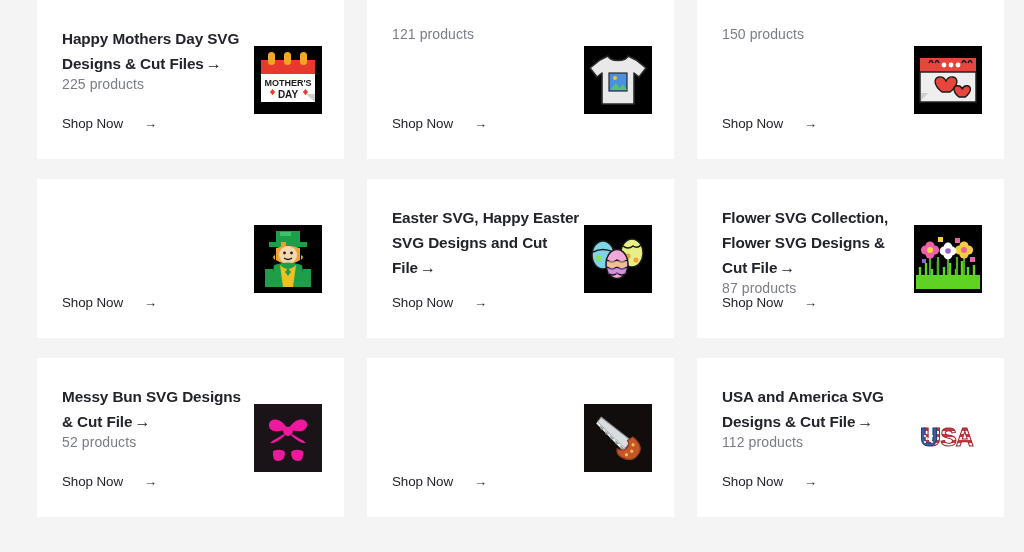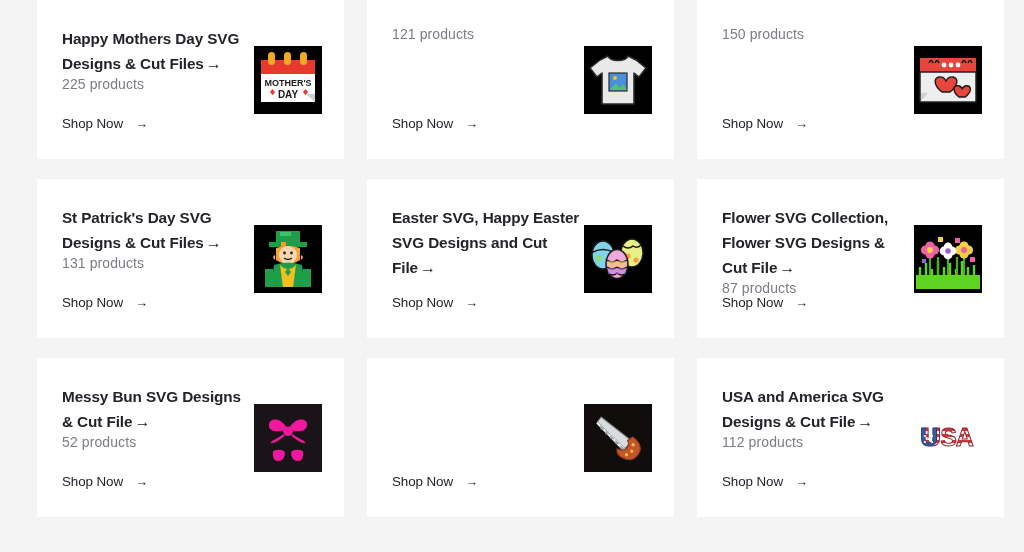--- a/index.html
+++ b/index.html
@@ -58,21 +58,21 @@
     margin-top: 0;
     letter-spacing: 0.1px;
   }
 
   .shop-now {
     position: absolute;
     left: 25px;
     bottom: 28px;
     display: flex;
     align-items: center;
-    gap: 12px;
+    gap: 21px;
     font-size: 13.4px;
     color: #22242a;
     letter-spacing: -0.1px;
     cursor: pointer;
   }
   .shop-now .shop-arrow {
     font-size: 13px;
     color: #22242a;
     line-height: 1;
   }
@@ -162,24 +162,20 @@
         <path d="M48 17 q2 -5 4 0" stroke="#1a1a1a" stroke-width="1.6" fill="none"></path>
         <path d="M54 17 q2 -5 4 0" stroke="#1a1a1a" stroke-width="1.6" fill="none"></path>
         <path d="M28 46 C20 40 19 32 25 31 C29 30.4 31 33 32 35 C33 33 35 30.4 39 31 C45 32 44 40 36 46 Z" fill="#e8453c" stroke="#1a1a1a" stroke-width="1.4"></path>
         <path d="M45 51 C39 46.5 38.5 40.5 43 39.8 C46 39.3 47.5 41.3 48.2 42.8 C49 41.3 50.5 39.3 53.5 39.8 C58 40.5 57.3 46.5 51.3 51 Z" fill="#e8453c" stroke="#1a1a1a" stroke-width="1.4"></path>
         <path d="M7 47 L14 47 L7 55 Z" fill="#cfcfcf"></path>
       </svg>
     </div>
   </div>
 
   <div class="collection-card">
-    <div class="card-text">
-      <div class="card-title"><span>St Patrick's Day SVG Designs &amp; Cut Files</span><span class="title-arrow">→</span></div>
-      <div class="card-count">131 products</div>
-    </div>
     <div class="shop-now">
       <span>Shop Now</span>
       <span class="shop-arrow">→</span>
     </div>
     <div class="card-thumb">
       <svg viewBox="0 0 68 68">
         <rect x="0" y="0" width="68" height="68" fill="#000000"></rect>
         <rect x="22" y="6" width="24" height="12" fill="#1f9e4a"></rect>
         <rect x="26" y="7" width="11" height="4" fill="#3ec26b"></rect>
         <rect x="15" y="17" width="38" height="5" fill="#1f9e4a"></rect>

